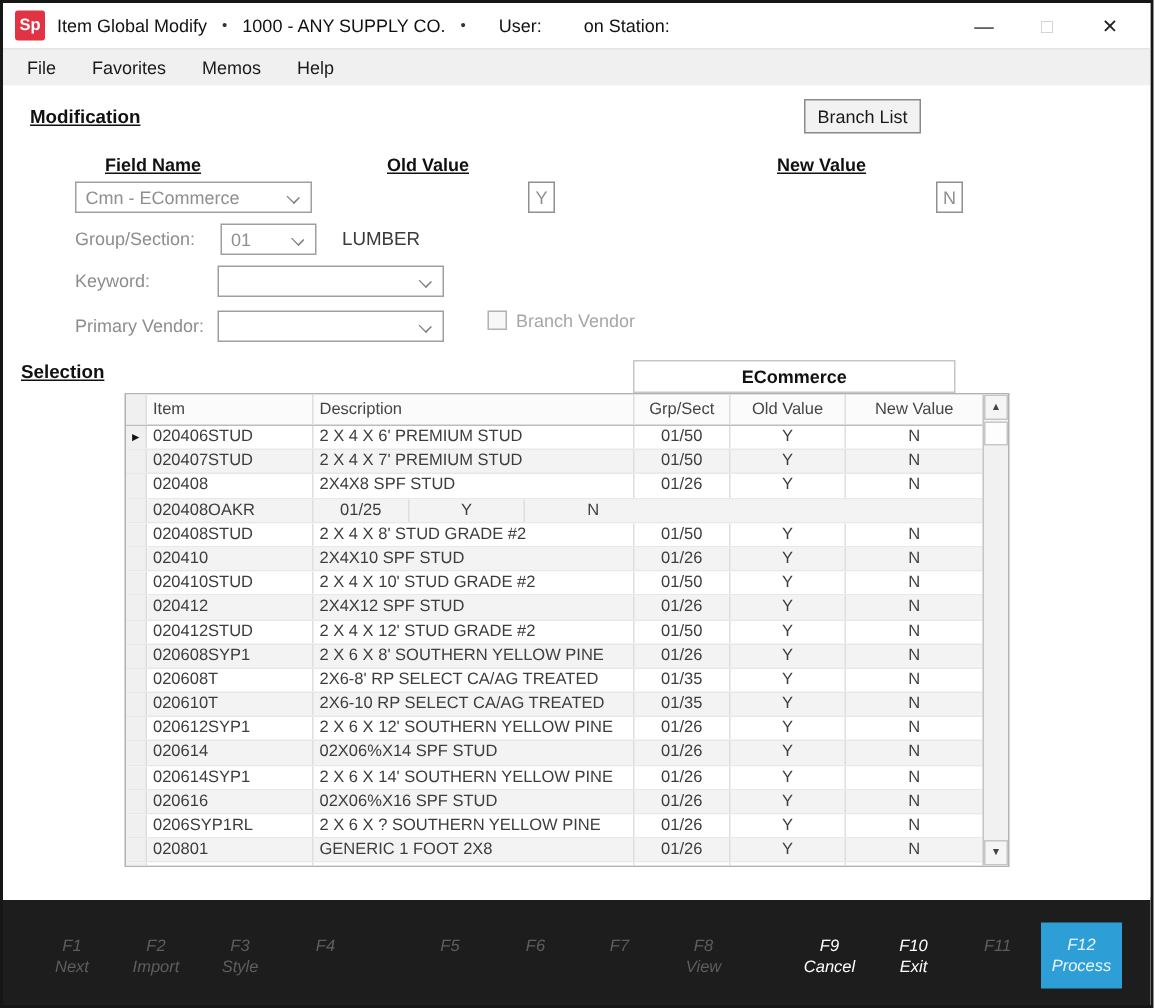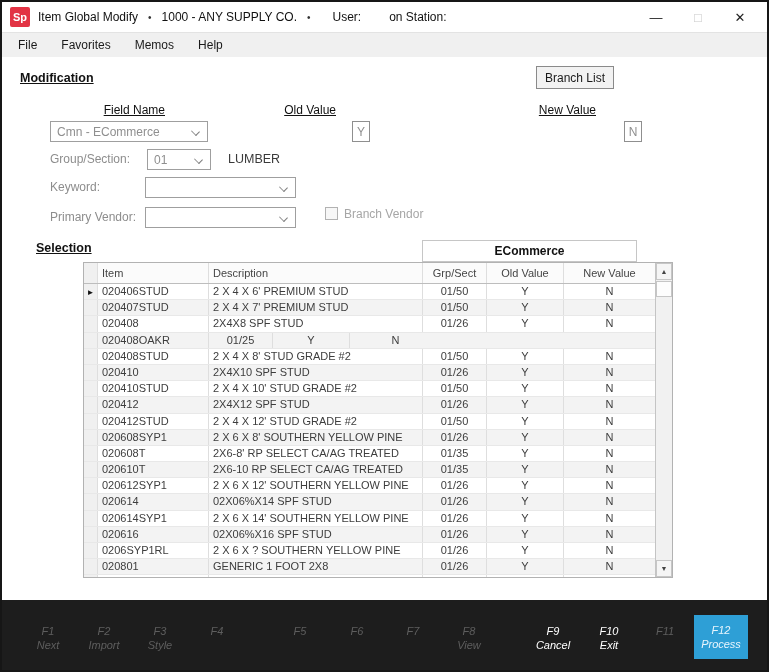--- a/index.html
+++ b/index.html
@@ -35,29 +35,29 @@
     height:25px; background:#f0f0f0; display:flex; align-items:center;
     padding-left:16px; font-size:12px; color:#1a1a1a; border-top:1px solid #e3e3e3;
   }
   .menu-item{ margin-right:24px; cursor:default; }
 
   
   .content{ position:relative; height:541px; background:#fff; font-size:12px; }
 
   .section-label{ position:absolute; font-weight:bold; text-decoration:underline; color:#111; font-size:12.5px; }
   #lbl-modification{ left:18px; top:14px; }
-  #lbl-selection{ left:34px; top:184px; }
+  #lbl-selection{ left:12px; top:184px; }
 
   .btn{
     position:absolute; background:#f2f2f2; border:1px solid #8a8a8a;
     font-size:12px; color:#1a1a1a; display:flex; align-items:center; justify-content:center;
   }
   #btn-branch-list{ left:534px; top:9px; width:78px; height:23px; }
 
-  .col-header{ position:absolute; font-weight:normal; text-decoration:underline; color:#111; text-align:right; font-size:12px; }
+  .col-header{ position:absolute; font-weight:bold; text-decoration:underline; color:#111; text-align:left; font-size:12px; }
   #hdr-field-name{ left:68px; top:46px; width:95px; }
   #hdr-old-value{ left:256px; top:46px; width:78px; }
   #hdr-new-value{ left:516px; top:46px; width:78px; }
 
   .gray-label{ position:absolute; color:#8d8d8d; font-size:12px; line-height:21px; }
   #lbl-group{ left:48px; top:92px; }
   #lbl-keyword{ left:48px; top:120px; }
   #lbl-vendor{ left:48px; top:150px; }
   #txt-lumber{ position:absolute; left:226px; top:92px; line-height:21px; color:#3a3a3a; font-size:12.5px; }
 

